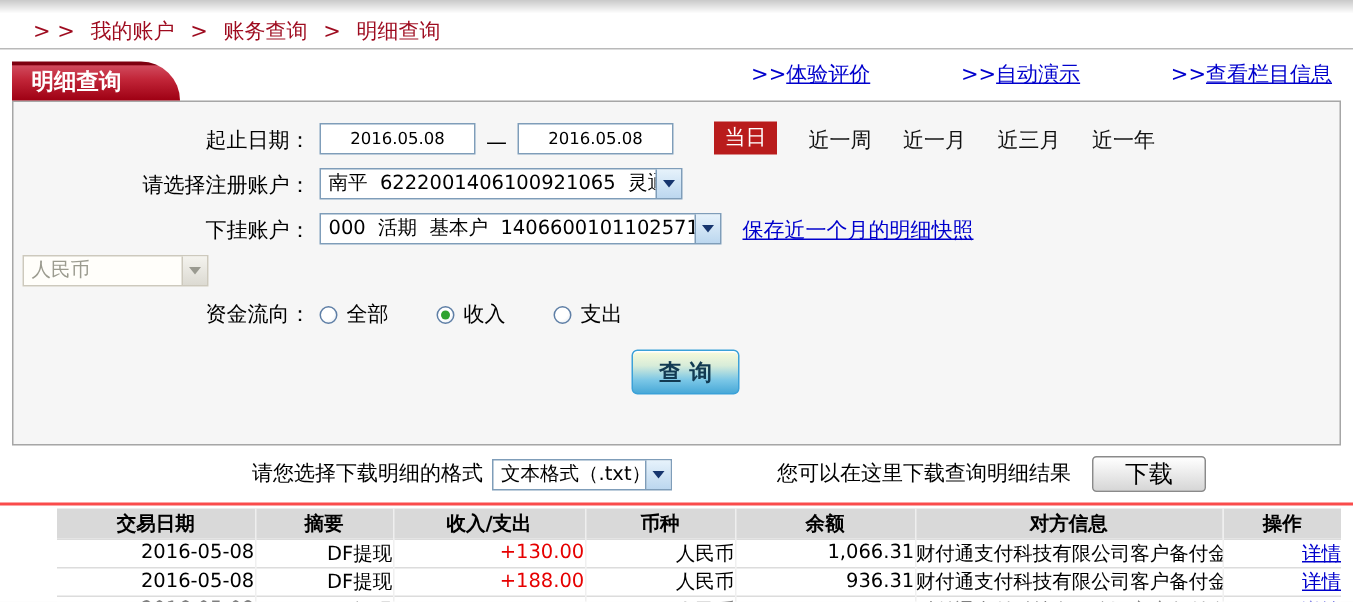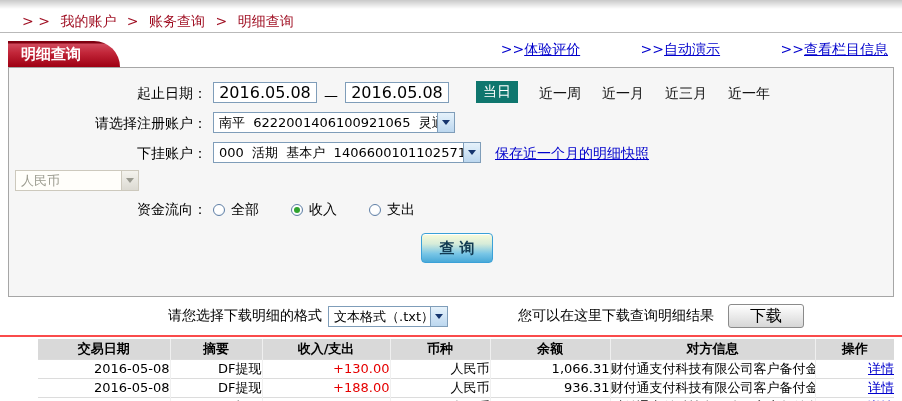--- a/index.html
+++ b/index.html
@@ -24,23 +24,23 @@
   .top-links a { color: #0000cc; text-decoration: none; margin-left: 56px; cursor: pointer; }
   .top-links a .lbl { text-decoration: underline; }
 
   .panel { margin: 0 8px; height: 230px; background: #f6f6f6;
     border: 1px solid #a6a6a6; padding-top: 13px; }
   .form-row { display: flex; align-items: flex-end; height: 22px; }
   .mb8 { margin-bottom: 8px; } .mb6 { margin-bottom: 6px; }
   .flabel { width: 198px; text-align: right; white-space: pre; }
 
   .date-input { width: 104px; height: 21px; border: 1px solid #7f9db9; background: #fff;
-    text-align: center; font-size: 16px; font-family: "DejaVu Sans", sans-serif; margin-left: 6px; }
+    text-align: center; font-size: 11px; font-family: "DejaVu Sans", sans-serif; margin-left: 6px; }
   .dash { margin: 0 7px; }
-  .badge { background: #0f766e; color: #fff; padding: 2px 7px; margin-left: 27px; cursor: pointer; }
+  .badge { background: #b91c1c; color: #fff; padding: 2px 7px; margin-left: 27px; cursor: pointer; }
   .quick { margin-left: 21px; color: #111; cursor: pointer; }
 
   .sel { display: flex; align-items: stretch; height: 21px; border: 1px solid #7f9db9;
     background: #fff; margin-left: 6px; cursor: pointer; }
   .sel-txt { flex: 1; padding: 0 5px; font-size: 13px; line-height: 19px; white-space: pre;
     overflow: hidden; }
   .arrow-box { width: 17px; display: flex; align-items: center; justify-content: center;
     background: linear-gradient(#e6f2fb,#bcd7ef); border-left: 1px solid #7f9db9; }
   .tri { width: 0; height: 0; border-left: 4px solid transparent;
     border-right: 4px solid transparent; border-top: 5px solid #16356e; }

